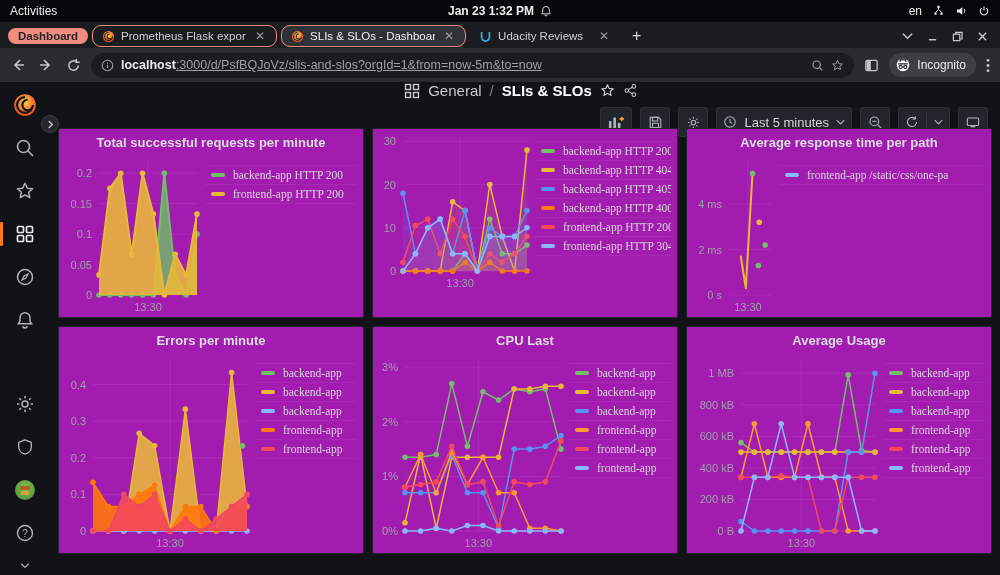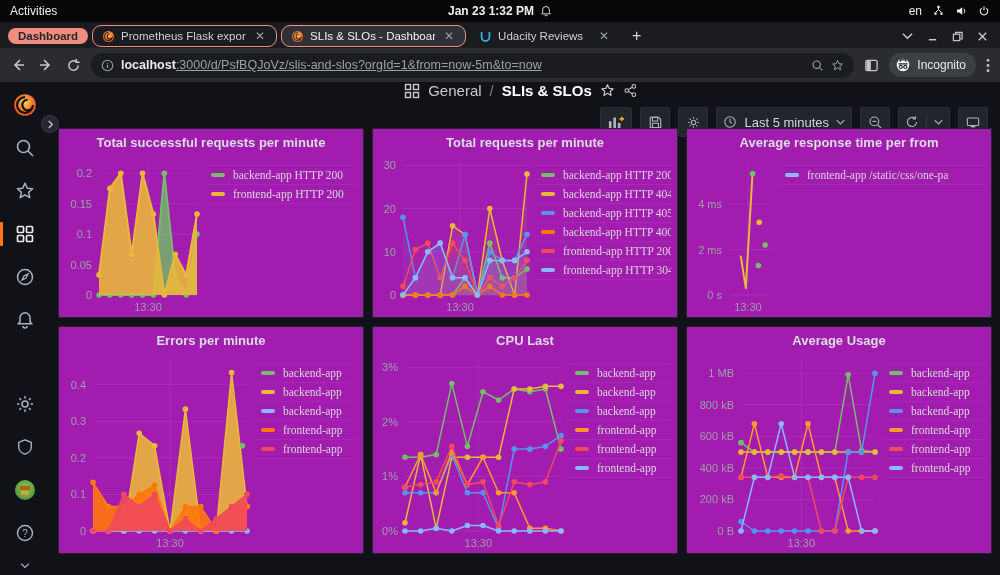--- a/index.html
+++ b/index.html
@@ -497,21 +497,20 @@
                 <span>backend-app HTTP 200</span>
               </li>
               <li>
                 <span class="swatch" style="background: rgb(234, 184, 57);"></span>
                 <span>frontend-app HTTP 200</span>
               </li>
             </ul>
           </div>
       </section>
       <section class="panel">
-        <h2>Total requests per minute</h2>
         <div class="chart-body">
             <div class="plot">
               <svg width="158" height="162">
                 <line x1="26" x2="150" y1="142" y2="142" stroke="rgba(255,255,255,0.08)" stroke-width="1"></line>
                 <text x="19" y="146" text-anchor="end" font-size="11" fill="#9da0a8">0</text>
                 <line x1="26" x2="150" y1="98.7741935483871" y2="98.7741935483871" stroke="rgba(255,255,255,0.08)" stroke-width="1"></line>
                 <text x="19" y="102.7741935483871" text-anchor="end" font-size="11" fill="#9da0a8">10</text>
                 <line x1="26" x2="150" y1="55.5483870967742" y2="55.5483870967742" stroke="rgba(255,255,255,0.08)" stroke-width="1"></line>
                 <text x="19" y="59.5483870967742" text-anchor="end" font-size="11" fill="#9da0a8">20</text>
                 <line x1="26" x2="150" y1="12.322580645161286" y2="12.322580645161286" stroke="rgba(255,255,255,0.08)" stroke-width="1"></line>
@@ -620,21 +619,21 @@
                 <span>frontend-app HTTP 200</span>
               </li>
               <li>
                 <span class="swatch" style="background: rgb(138, 184, 255);"></span>
                 <span>frontend-app HTTP 304</span>
               </li>
             </ul>
           </div>
       </section>
       <section class="panel">
-        <h2>Average response time per from</h2>
+        <h2>Average response time per path</h2>
         <div class="chart-body">
             <div class="plot">
               <svg width="88" height="162">
                 <line x1="38" x2="80" y1="142" y2="142" stroke="rgba(255,255,255,0.08)" stroke-width="1"></line>
                 <text x="31" y="146" text-anchor="end" font-size="11" fill="#9da0a8">0 s</text>
                 <line x1="38" x2="80" y1="96.57627118644068" y2="96.57627118644068" stroke="rgba(255,255,255,0.08)" stroke-width="1"></line>
                 <text x="31" y="100.57627118644068" text-anchor="end" font-size="11" fill="#9da0a8">2 ms</text>
                 <line x1="38" x2="80" y1="51.152542372881356" y2="51.152542372881356" stroke="rgba(255,255,255,0.08)" stroke-width="1"></line>
                 <text x="31" y="55.152542372881356" text-anchor="end" font-size="11" fill="#9da0a8">4 ms</text>
                 <line x1="56.900000000000006" x2="56.900000000000006" y1="8" y2="142" stroke="rgba(255,255,255,0.08)" stroke-width="1"></line>

